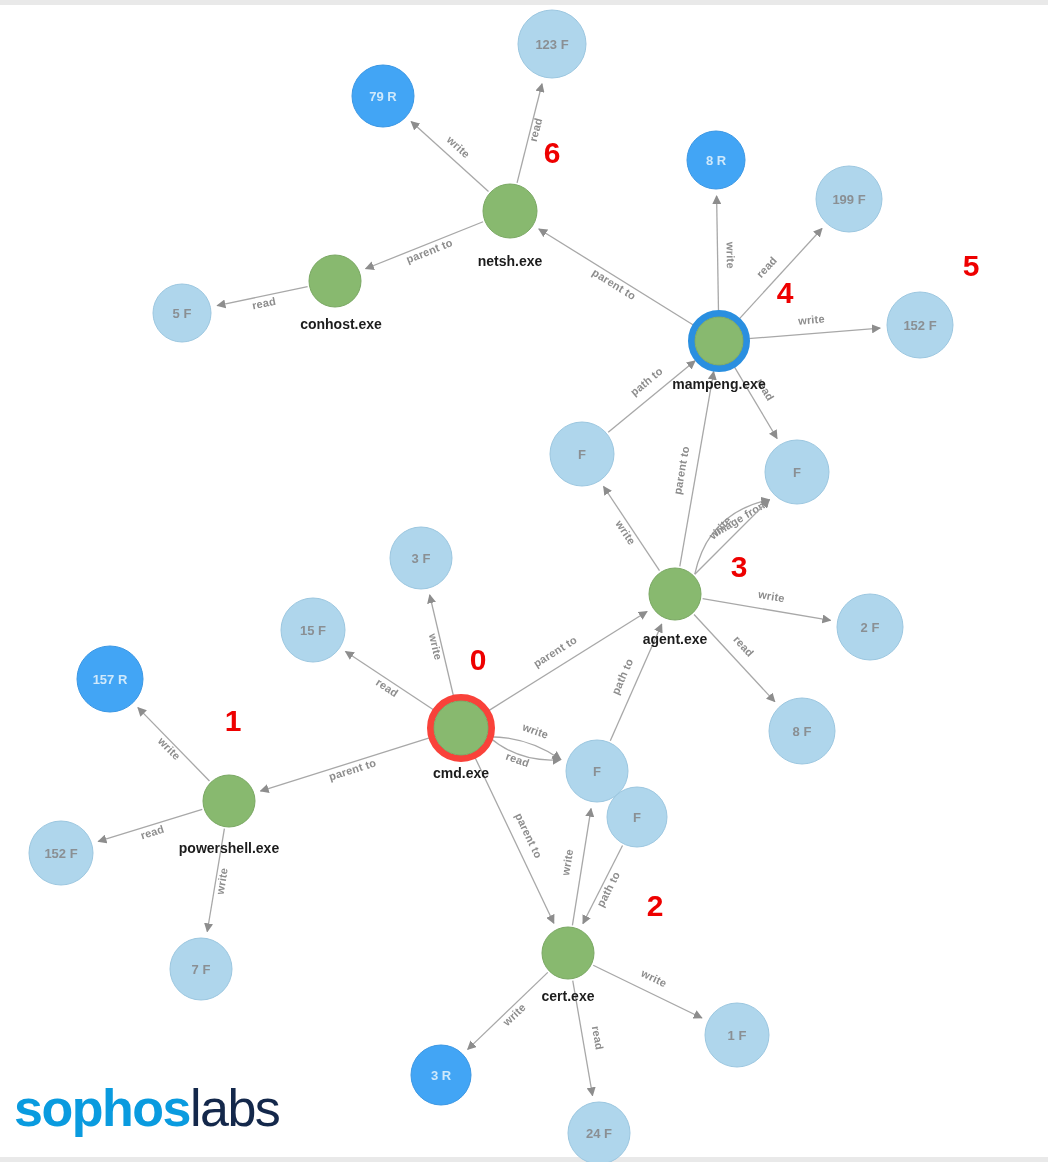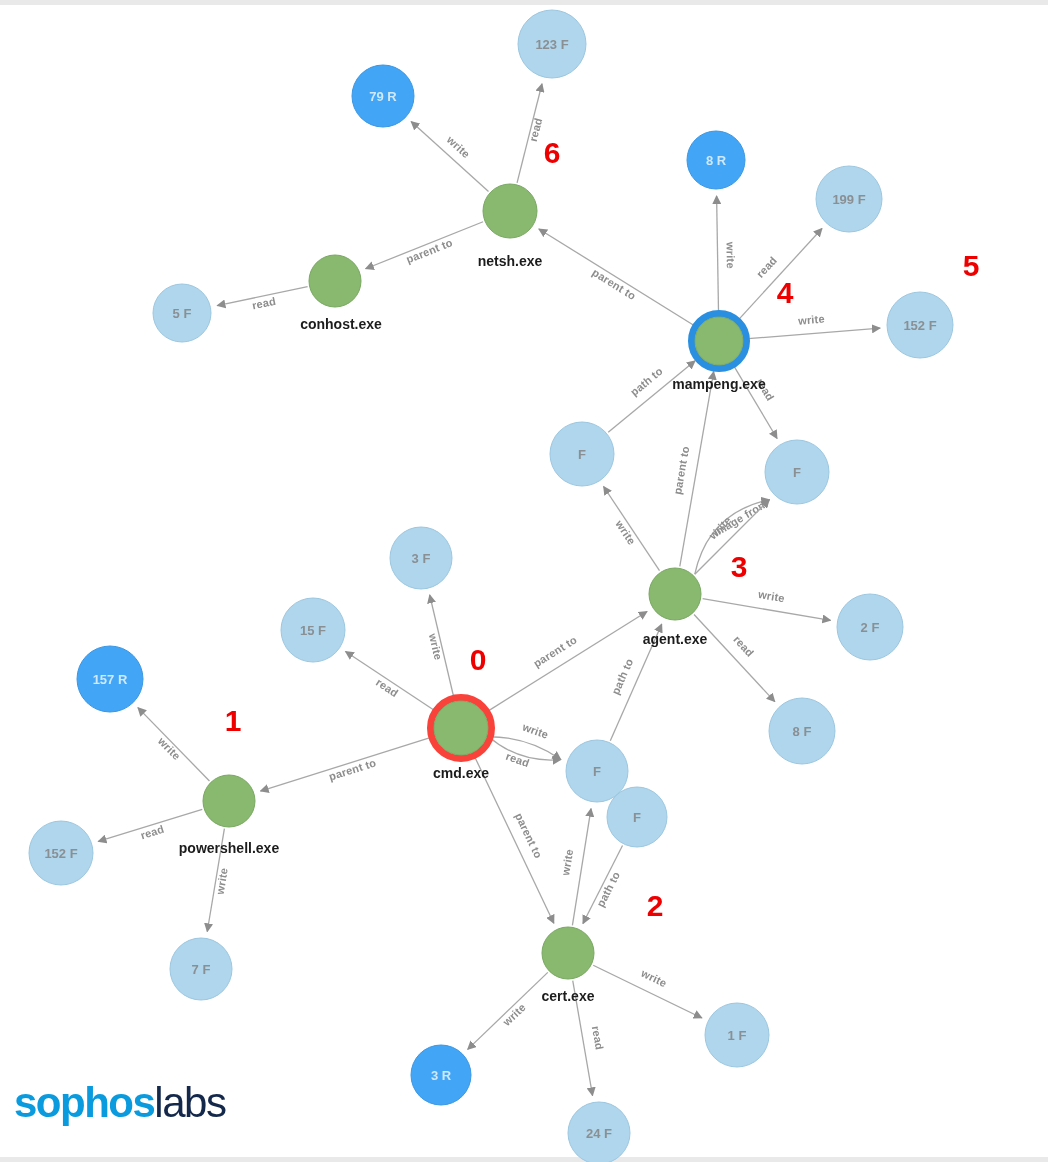--- a/index.html
+++ b/index.html
@@ -28,21 +28,21 @@
   .node-text-file{font-family:"Liberation Sans",sans-serif;font-size:13px;
     fill:#8a8f93;font-weight:bold;text-anchor:middle;}
   .node-text-reg{font-family:"Liberation Sans",sans-serif;font-size:13px;
     fill:#cfe9fb;font-weight:bold;text-anchor:middle;}
   .proc-label{font-family:"Liberation Sans",sans-serif;font-size:14px;
     fill:#1c1c1c;font-weight:bold;text-anchor:middle;}
   .marker-num{font-family:"Liberation Sans",sans-serif;font-size:30px;
     fill:#ee0000;font-weight:bold;text-anchor:middle;}
 
   #logo{position:absolute;left:14px;top:1082px;
-        font-family:"Liberation Sans",sans-serif;font-size:42px;
+        font-family:"Liberation Sans",sans-serif;font-size:52px;
         font-weight:bold;letter-spacing:-1.5px;line-height:1;white-space:nowrap;}
   #logo .s1{color:#0a9bdf;}
   #logo .s2{color:#14284b;font-weight:normal;}
 </style>
 </head>
 <body>
 
 <div id="stage">
   <div class="band top"></div>
   <div class="band bottom"></div>

